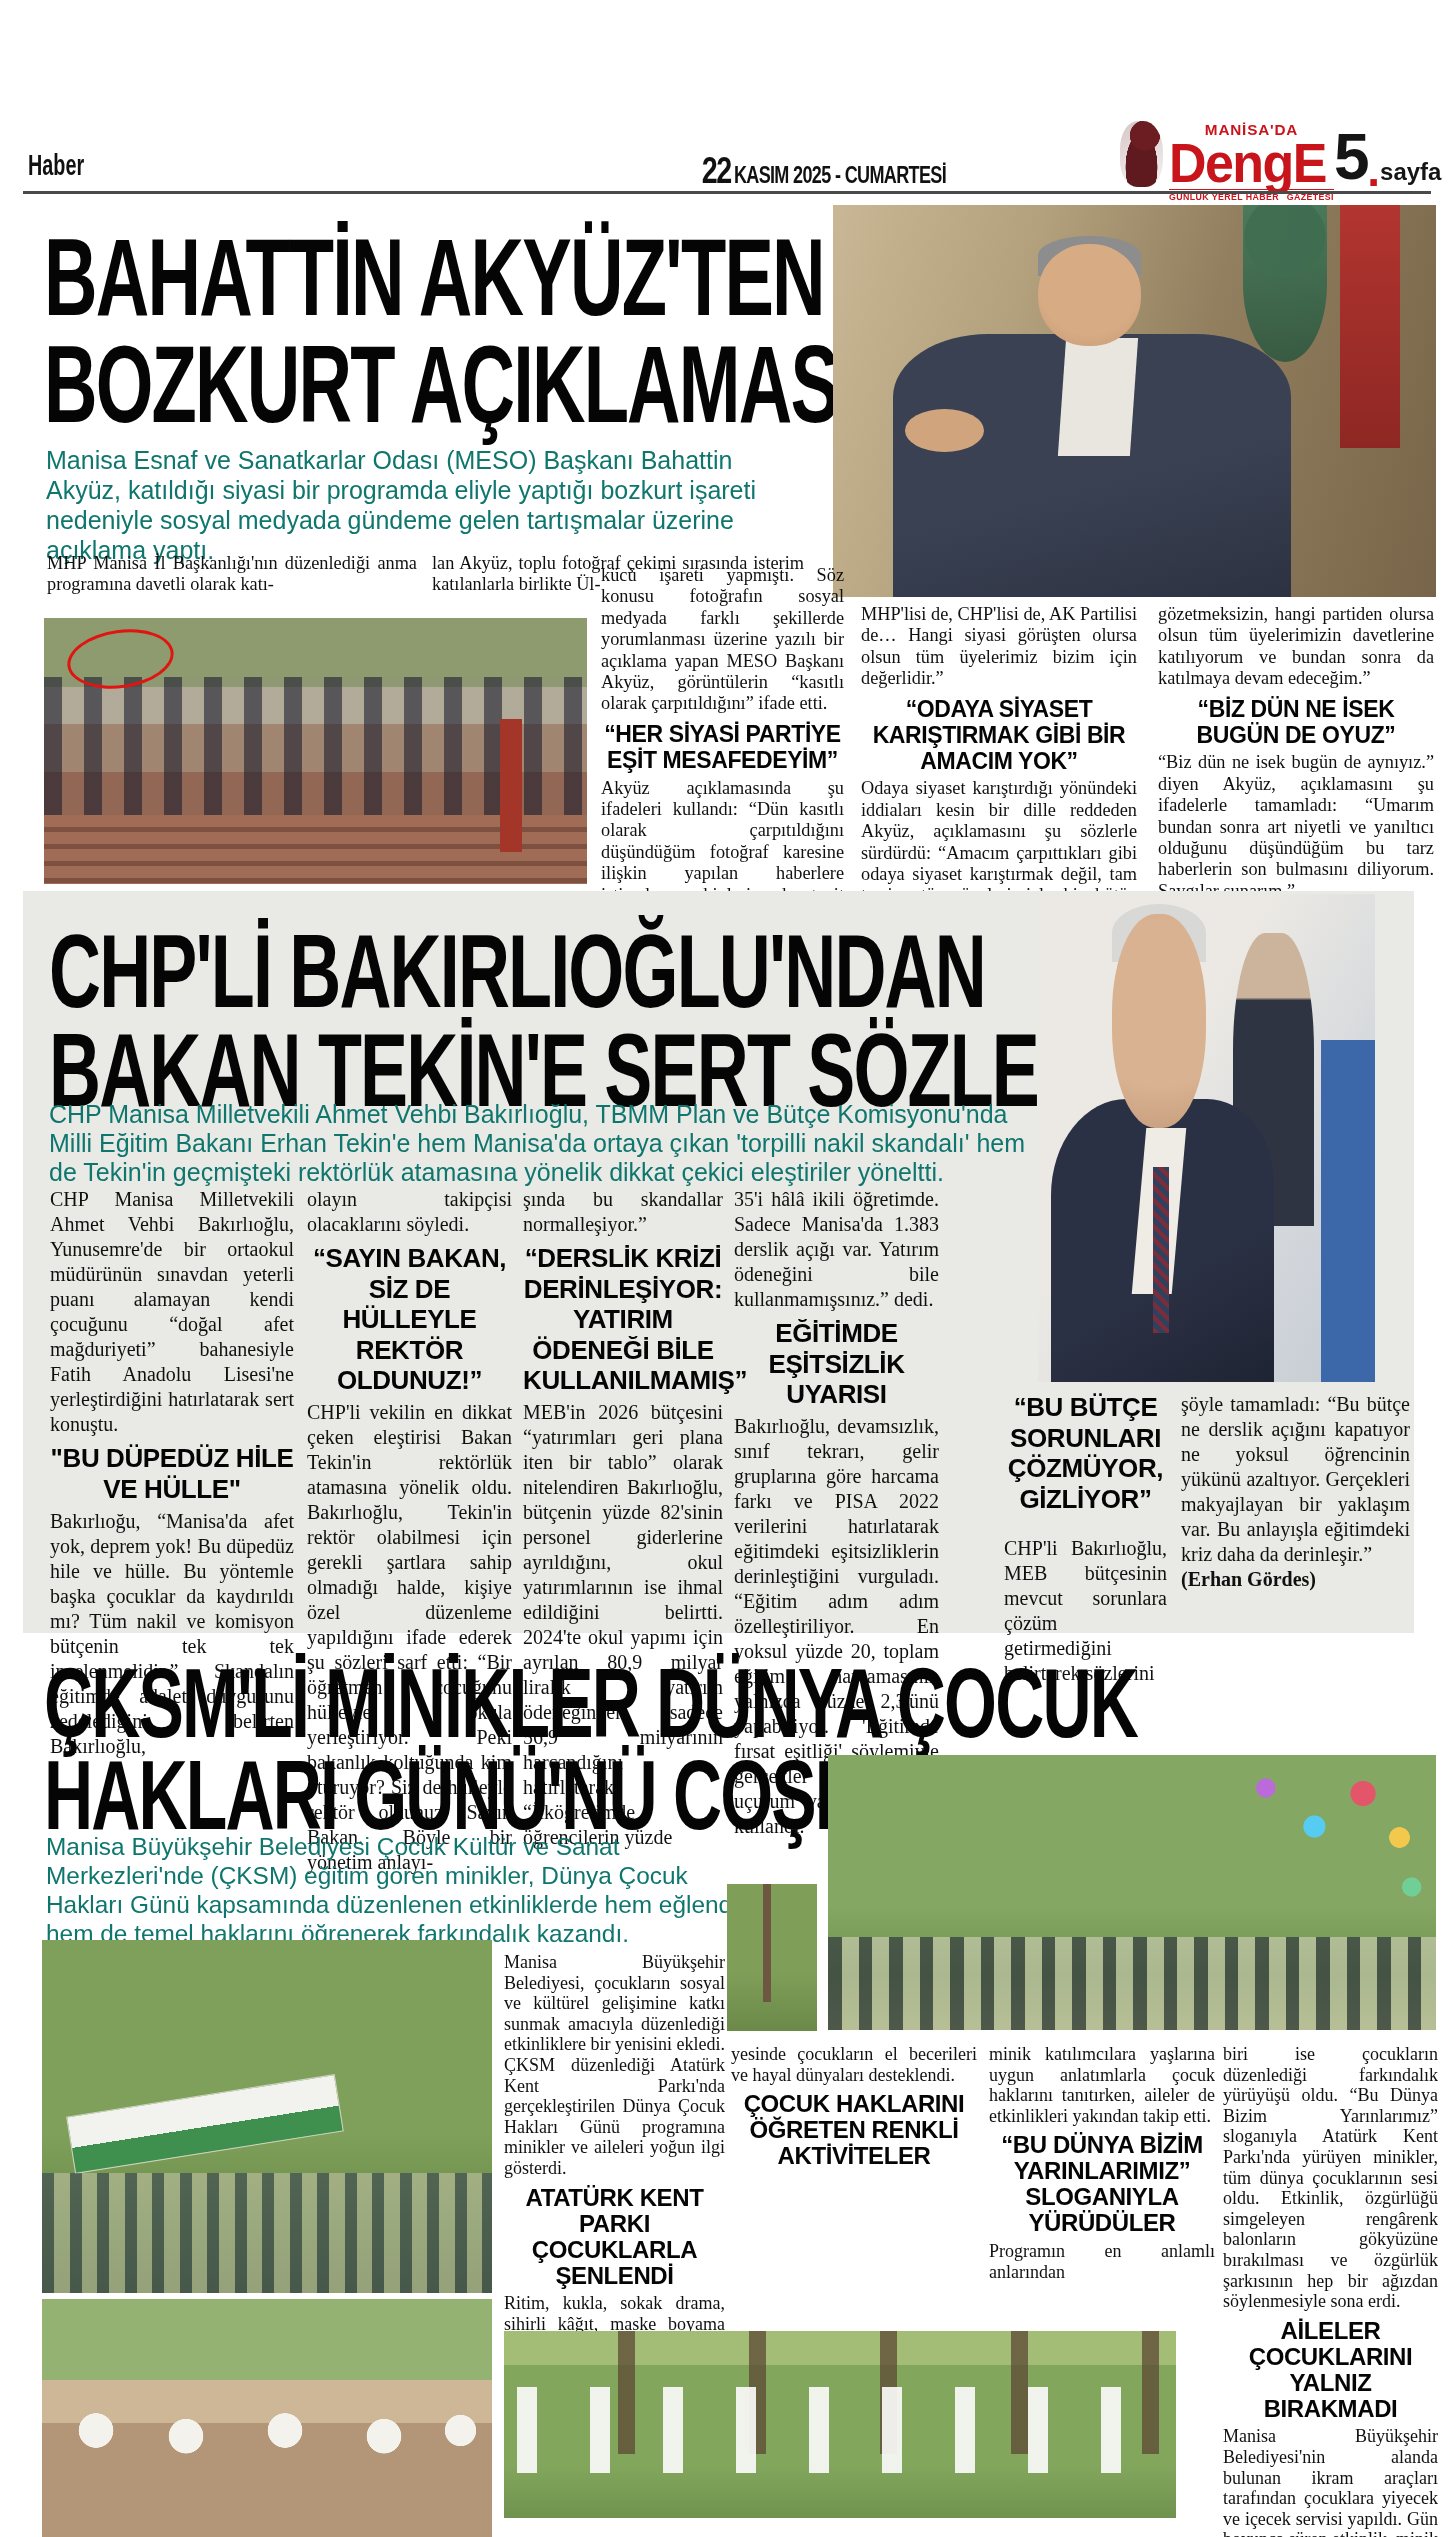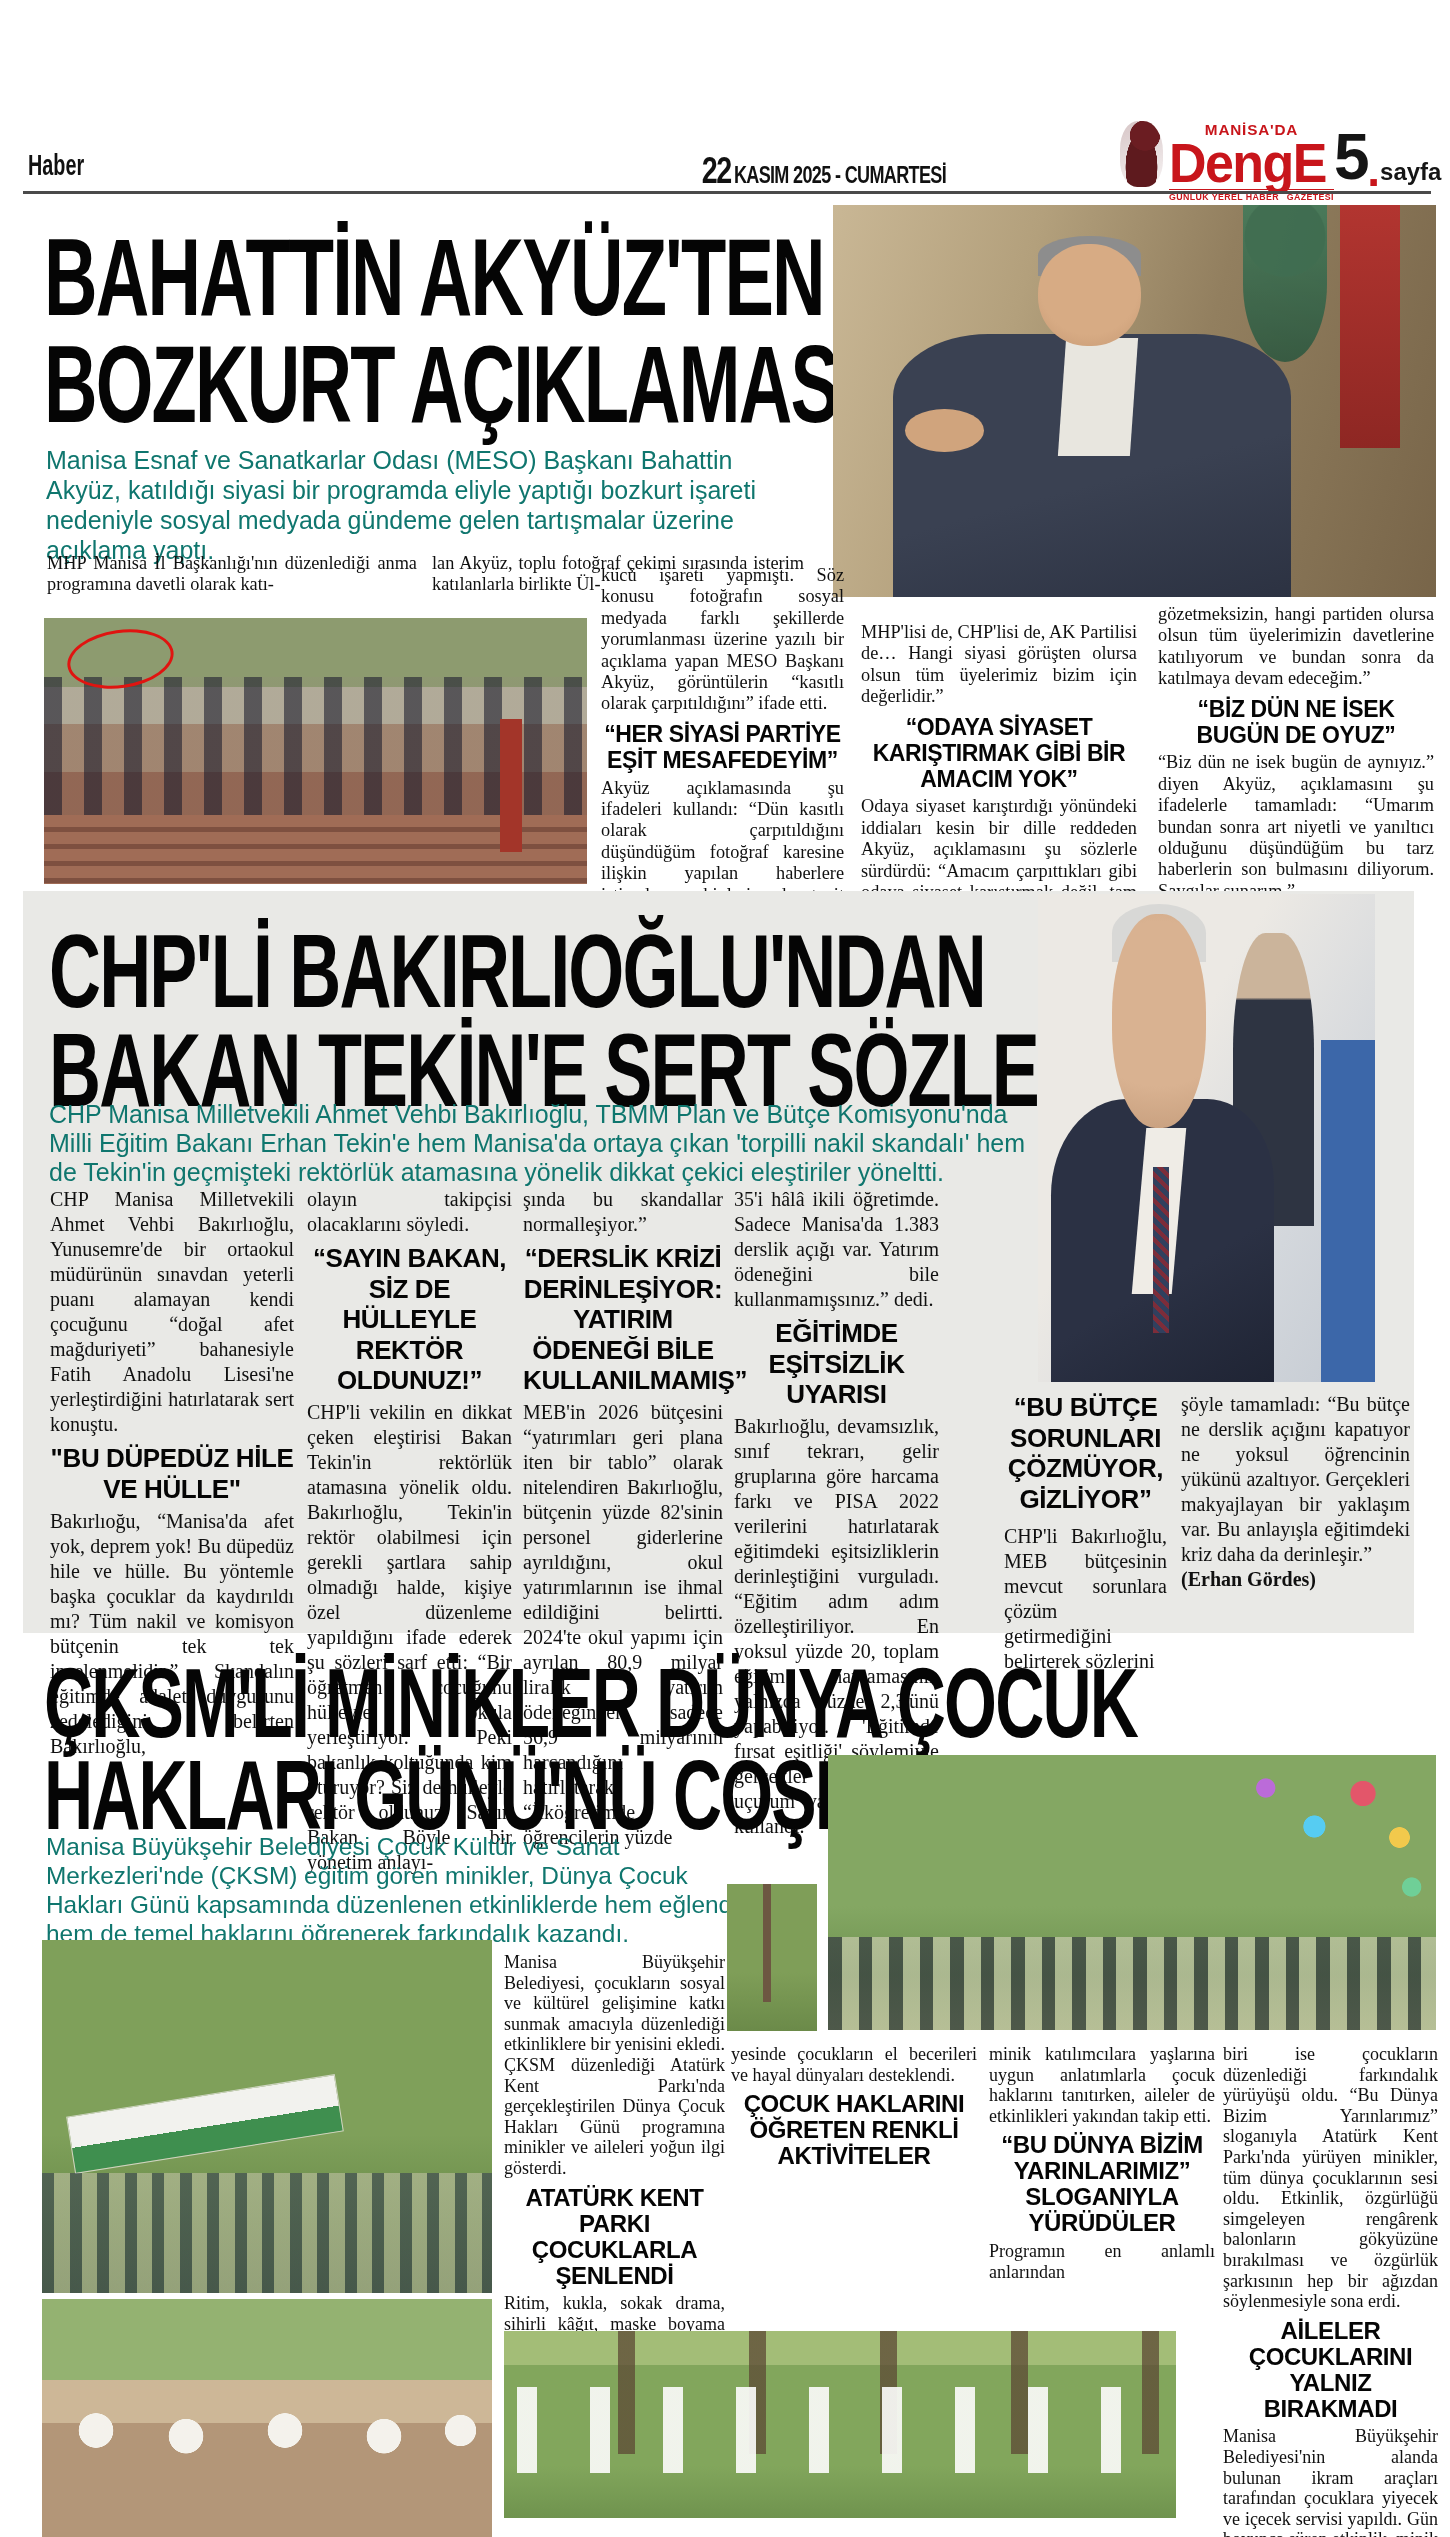--- a/index.html
+++ b/index.html
@@ -172,21 +172,21 @@
   <div class="rail"></div>
   <div class="ann-circle" style="left:23px;top:12.2px;width:101px;height:52px;"></div>
 </div>
 
 <div class="abs col b1" style="left:601px;top:565px;width:243px;">
   <div>kücü işareti yapmıştı. Söz konusu fotoğrafın sosyal medyada farklı şekillerde yorumlanması üzerine yazılı bir açıklama yapan MESO Başkanı Akyüz, görüntülerin “kasıtlı olarak çarpıtıldığını” ifade etti.</div>
   <div class="sub sub1">“HER SİYASİ PARTİYE EŞİT MESAFEDEYİM”</div>
   <div>Akyüz açıklamasında şu ifadeleri kullandı: “Dün kasıtlı olarak çarpıtıldığını düşündüğüm fotoğraf karesine ilişkin yapılan haberlere istinaden; rakiplerin de teyit ettiği gibi her partiye eşit mesafede olduğumun altını çizmek isterim.</div>
 </div>
 
-<div class="abs col b1" style="left:861px;top:604px;width:276px;margin-top:18px;">
+<div class="abs col b1" style="left:861px;top:604px;width:276px;">
   <div>MHP'lisi de, CHP'lisi de, AK Partilisi de… Hangi siyasi görüşten olursa olsun tüm üyelerimiz bizim için değerlidir.”</div>
   <div class="sub sub1">“ODAYA SİYASET KARIŞTIRMAK GİBİ BİR AMACIM YOK”</div>
   <div>Odaya siyaset karıştırdığı yönündeki iddiaları kesin bir dille reddeden Akyüz, açıklamasını şu sözlerle sürdürdü: “Amacım çarpıttıkları gibi odaya siyaset karıştırmak değil, tam tersine tüm üyelerimizle bir bütün olduğumuzu kamuoyuna göstermekti. Siyasi bir amaç</div>
 </div>
 
 <div class="abs col b1" style="left:1158px;top:604px;width:276px;">
   <div>gözetmeksizin, hangi partiden olursa olsun tüm üyelerimizin davetlerine katılıyorum ve bundan sonra da katılmaya devam edeceğim.”</div>
   <div class="sub sub1">“BİZ DÜN NE İSEK BUGÜN DE OYUZ”</div>
   <div>“Biz dün ne isek bugün de aynıyız.” diyen Akyüz, açıklamasını şu ifadelerle tamamladı: “Umarım bundan sonra art niyetli ve yanıltıcı olduğunu düşündüğüm bu tarz haberlerin son bulmasını diliyorum. Saygılar sunarım.”</div>
   <div class="byline">(Haber Merkezi)</div>
@@ -227,21 +227,21 @@
   <div>MEB'in 2026 bütçesini “yatırımları geri plana iten bir tablo” olarak nitelendiren Bakırlıoğlu, bütçenin yüzde 82'sinin personel giderlerine ayrıldığını, okul yatırımlarının ise ihmal edildiğini belirtti. 2024'te okul yapımı için ayrılan 80,9 milyar liralık yatırım ödeneğinden sadece 56,9 milyarının harcandığını hatırlatarak: “İlköğretimde öğrencilerin yüzde</div>
 </div>
 
 <div class="abs col b2" style="left:734px;top:1187px;width:205px;">
   <div>35'i hâlâ ikili öğretimde. Sadece Manisa'da 1.383 derslik açığı var. Yatırım ödeneğini bile kullanmamışsınız.” dedi.</div>
   <div class="sub sub2">EĞİTİMDE EŞİTSİZLİK UYARISI</div>
   <div>Bakırlıoğlu, devamsızlık, sınıf tekrarı, gelir gruplarına göre harcama farkı ve PISA 2022 verilerini hatırlatarak eğitimdeki eşitsizliklerin derinleştiğini vurguladı. “Eğitim adım adım özelleştiriliyor. En yoksul yüzde 20, toplam eğitim harcamasının yalnızca yüzde 2,3'ünü yapabiliyor. 'Eğitimde fırsat eşitliği' söylemiyle gerçekler arasında uçurum var.” ifadelerini kullandı.</div>
 </div>
 
 <div class="abs" style="left:1004px;top:1392px;width:163px;">
-  <div class="sub sub2" style="margin:0 0 10px 0;">“BU BÜTÇE SORUNLARI ÇÖZMÜYOR, GİZLİYOR”</div>
+  <div class="sub sub2" style="margin:0 0 22px 0;">“BU BÜTÇE SORUNLARI ÇÖZMÜYOR, GİZLİYOR”</div>
   <div class="col b2">CHP'li Bakırlıoğlu, MEB bütçesinin mevcut sorunlara çözüm getirmediğini belirterek sözlerini</div>
 </div>
 
 <div class="abs col b2" style="left:1181px;top:1392px;width:229px;">
   <div>şöyle tamamladı: “Bu bütçe ne derslik açığını kapatıyor ne yoksul öğrencinin yükünü azaltıyor. Gerçekleri makyajlayan bir yaklaşım var. Bu anlayışla eğitimdeki kriz daha da derinleşir.”</div>
   <div class="byline">(Erhan Gördes)</div>
 </div>
 
 <div class="abs headline h-a3" style="left:44px;top:1647px;">ÇKSM'Lİ MİNİKLER DÜNYA ÇOCUK</div>
 <div class="abs headline h-a3" style="left:44px;top:1739px;">HAKLARI GÜNÜ'NÜ COŞKUYLA KUTLADI</div>

